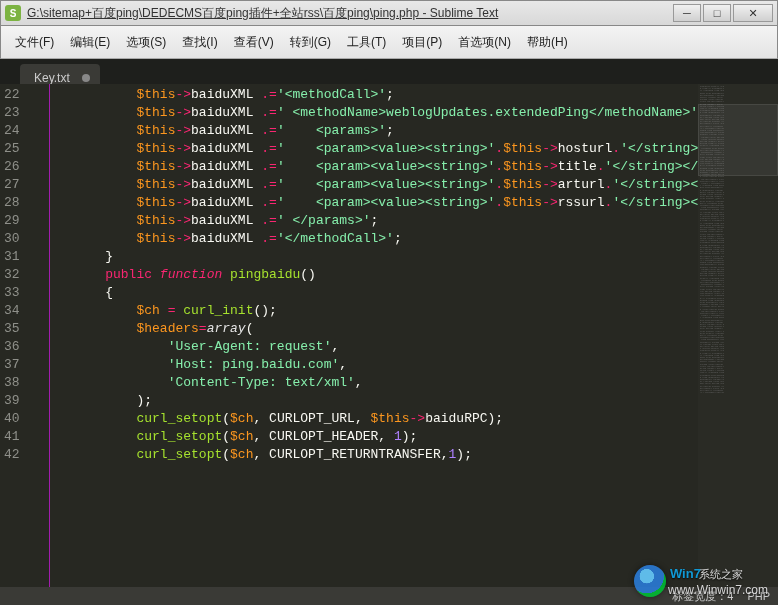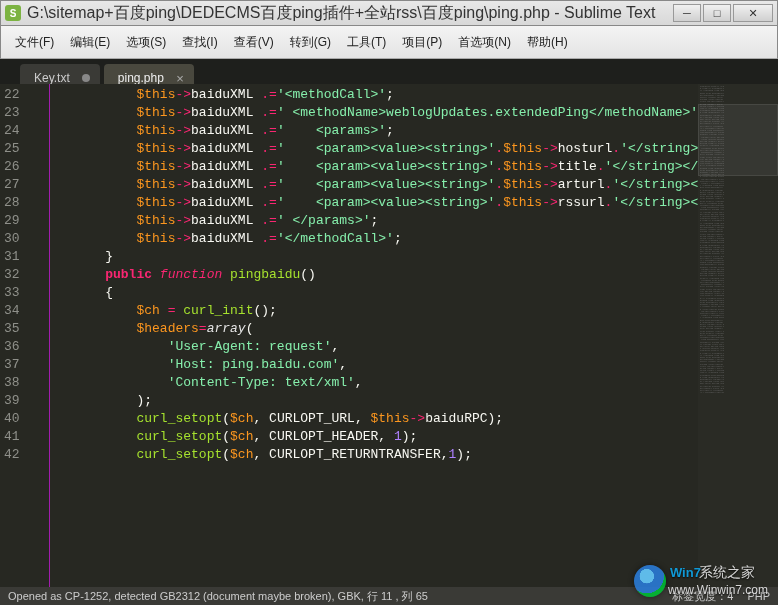--- a/index.html
+++ b/index.html
@@ -1,21 +1,21 @@
 <!DOCTYPE html>
 <html><head>
 <meta charset="utf-8">
 <style>
   * { margin:0; padding:0; box-sizing:border-box; }
   body { font-family:"Microsoft YaHei",Arial,sans-serif; font-size:12px; background:#272822; width:778px; height:605px; overflow:hidden; position:relative; }
   
   
   .titlebar { height:26px; background:linear-gradient(#e8e8e8,#d8d8d8); border:1px solid #888; display:flex; align-items:center; padding:0 4px; position:relative; }
   .titlebar .icon { width:16px; height:16px; background:#7cb342; border-radius:3px; display:flex; align-items:center; justify-content:center; color:#fff; font-weight:bold; font-size:10px; margin-right:6px;}
-  .titlebar .title { color:#333; font-size:16px; flex:1; white-space:nowrap; overflow:hidden; text-overflow:ellipsis;}
+  .titlebar .title { color:#333; font-size:12px; flex:1; white-space:nowrap; overflow:hidden; text-overflow:ellipsis;text-decoration:underline;}
   .winbtns { display:flex; gap:2px; }
   .winbtn { width:28px; height:18px; background:linear-gradient(#f0f0f0,#d0d0d0); border:1px solid #999; display:flex; align-items:center; justify-content:center; font-size:11px; color:#333; cursor:pointer;}
   .winbtn.close { width:40px; }
   
   
   .menubar { height:24px; background:linear-gradient(#f4f4f4,#e4e4e4); border-left:1px solid #888; border-right:1px solid #888; border-bottom:1px solid #aaa; display:flex; align-items:center; padding:16px 6px;}
   .menuitem { padding:2px 8px; color:#222; cursor:pointer; font-size:12px; }
   
   
   .tabbar { height:34px; background:#1e1f1c; display:flex; align-items:end; padding:0 20px; border-bottom:1px solid #000;}
@@ -28,39 +28,39 @@
   .editor { position:absolute; top:84px; bottom:18px; left:0; right:0; background:#272822; display:flex; font-family:Consolas,"Courier New",monospace; font-size:13px; overflow:hidden;}
   .gutter { width:50px; background:#272822; color:#8f908a; padding:2px 10px 2px 4px; line-height:18px; user-select:none; border-right:1px solid #a21caf;}
   .code { flex:1; padding:2px 0 2px 6px; line-height:18px; color:#f8f8f2; white-space:pre; overflow:hidden;}
   .fold { width:18px; background:#272822;}
   .minimap { width:80px; background:#2a2b25; position:relative; overflow:hidden; font-size:2px; line-height:2.2px; color:#666; padding:2px;}
   .minimap .viewport { position:absolute; left:0; right:0; top:20px; height:72px; background:rgba(200,200,200,0.08); border:1px solid rgba(200,200,200,0.12);}
   .minimap .mmtext { white-space:pre; }
   
   
   .c-keyword { color:#f92672; font-style:italic;}
-  .c-mod { color:#f92672;font-weight:bold; }
+  .c-mod { color:#f92672; }
   .c-var { color:#fd971f; } 
   .c-op { color:#f92672; }
   .c-prop { color:#f8f8f2;}
   .c-str { color:#86efac;}
   .c-func { color:#a6e22e;}
   .c-type { color:#e5e5e5; font-style:italic;}
   .c-num { color:#ae81ff;}
   
   
   .statusbar { position:absolute; bottom:0; left:0; right:0; height:18px; background:#3a3a36; color:#ccc; font-size:11px; display:flex; align-items:center; padding:0 8px;}
   .statusbar .sp { flex:1;}
   .statusbar .seg { margin-left:14px;}
   
   
   .watermark { position:absolute; right:10px; bottom:8px; opacity:0.9; display:flex; align-items:center; font-size:13px; pointer-events:none;}
   .watermark .orb { width:32px; height:32px; border-radius:50%; background:radial-gradient(circle at 40% 35%, #6cf 0 25%, #2a7bd6 26% 60%, #0b3 61% 100%); margin-right:4px; box-shadow:0 0 6px rgba(0,0,0,0.5);}
   .watermark .wt { color:#0ea5e9; font-weight:bold; text-shadow:0 1px 2px #000;}
-  .watermark .wt2 { color:#e8e8e8; font-size:14px; text-shadow:0 1px 2px #000; margin-left:-2px;}
+  .watermark .wt2 { color:#e8e8e8; font-size:11px; text-shadow:0 1px 2px #000; margin-left:-2px;}
   
   
   .line { display:block; height:18px; }
 </style>
 </head>
 <body>
 
 <div class="titlebar">
   <div class="icon">S</div>
   <div class="title">G:\sitemap+百度ping\DEDECMS百度ping插件+全站rss\百度ping\ping.php - Sublime Text</div>
@@ -81,24 +81,20 @@
     <div class="menuitem">工具(T)</div>
     <div class="menuitem">项目(P)</div>
     <div class="menuitem">首选项(N)</div>
     <div class="menuitem">帮助(H)</div>
   </div>
 
 <div class="tabbar" id="tabbar">
     <div class="tab">
       <span>Key.txt</span>
       <span class="dot"></span>
-    </div>
-    <div class="tab active">
-      <span>ping.php</span>
-      <span class="x">×</span>
     </div>
   </div>
 
 <div class="editor">
   <div class="gutter" id="gutter">
       <div>22</div>
       <div>23</div>
       <div>24</div>
       <div>25</div>
       <div>26</div>
@@ -261,21 +257,20 @@
 ams value string hos
 ue string hosturl ti
 ng hosturl title art
 on pingAll extended 
 All extended ping me
 </div>
   </div>
 </div>
 
 <div class="statusbar">
-  <span>Opened as CP-1252, detected GB2312 (document maybe broken), GBK, 行 11 , 列 65</span>
   <span class="sp"></span>
   <span class="seg">标签宽度：4</span>
   <span class="seg">PHP</span>
 </div>
 
 <div class="watermark">
   <div class="orb"></div>
   <div>
     <span class="wt">Win7</span><span class="wt2">系统之家</span><br>
     <span class="wt2" style="font-size:12px">www.Winwin7.com</span>

